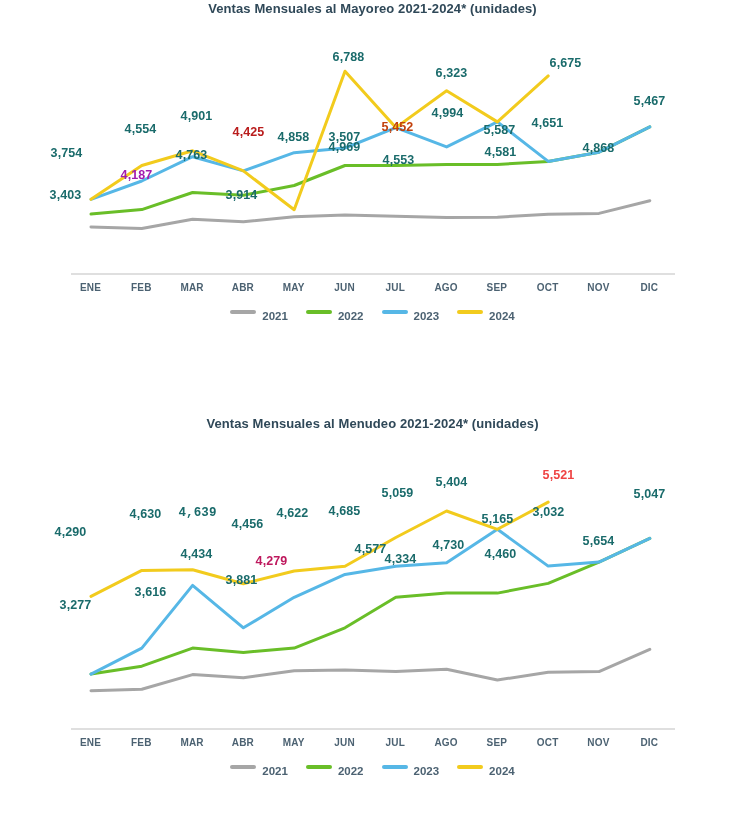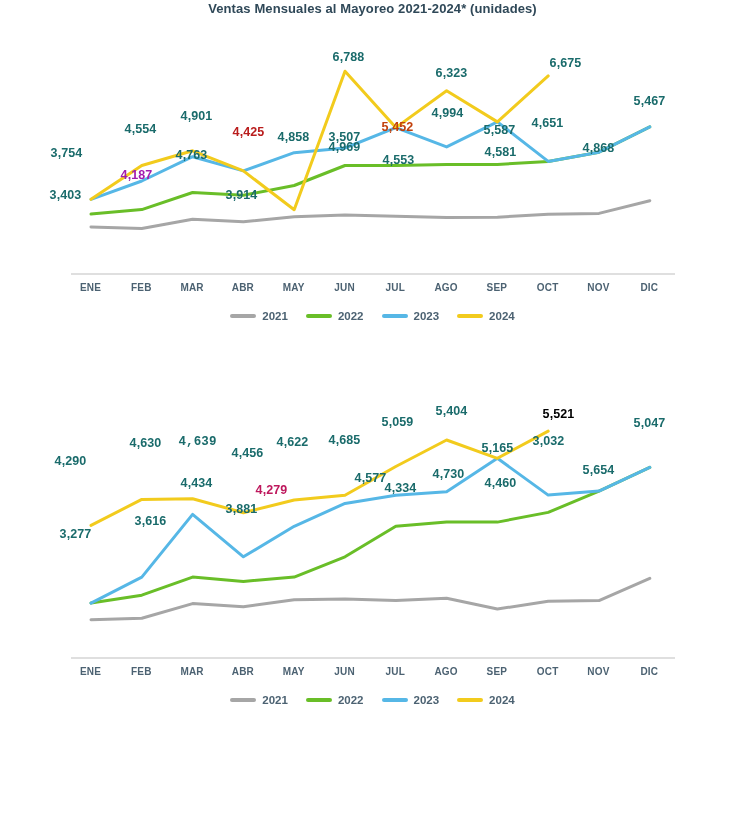--- a/index.html
+++ b/index.html
@@ -61,21 +61,20 @@
   }
 
   .legend {
     display: flex;
     justify-content: center;
     gap: 18px;
     margin-top: 6px;
   }
   .legend-item {
     display: flex;
-    align-items: center;
     gap: 6px;
     font-size: 11.5px;
     font-weight: 700;
     color: #4c6272;
   }
   .legend-swatch {
     display: inline-block;
     width: 26px;
     height: 4px;
     border-radius: 2px;
@@ -159,20 +158,21 @@
         <span>2023</span>
       </div>
       <div class="legend-item">
         <span class="legend-swatch" style="background: rgb(242, 203, 29);"></span>
         <span>2024</span>
       </div>
     </div>
 </section>
 
 <section class="chart-block" id="chart-menudeo">
+  <div class="chart-title">Ventas Mensuales al Menudeo 2021-2024* (unidades)</div>
 
   <div class="plot-wrap menudeo">
     <svg class="plot-svg" id="svg-menudeo" width="640" height="300">
         <line x1="18" x2="622" y1="292" y2="292" stroke="#d4d4d4" stroke-width="1.5"></line>
         <path d="M38.0 253.7 L88.8 252.2 L139.6 237.6 L190.4 240.7 L241.2 233.8 L292.0 233.0 L342.8 234.6 L393.6 232.3 L444.4 243.0 L495.2 235.3 L546.0 234.6 L596.8 212.3" fill="none" stroke="#a6a6a6" stroke-width="3" stroke-linejoin="round" stroke-linecap="round"></path>
         <path d="M38.0 237.1 L88.8 229.2 L139.6 211.1 L190.4 215.4 L241.2 211.1 L292.0 190.8 L342.8 160.3 L393.6 156.1 L444.4 156.1 L495.2 146.4 L546.0 125.1 L596.8 101.4" fill="none" stroke="#69be28" stroke-width="3" stroke-linejoin="round" stroke-linecap="round"></path>
         <path d="M38.0 237.1 L88.8 211.1 L139.6 148.4 L190.4 190.8 L241.2 160.3 L292.0 137.4 L342.8 129.2 L393.6 125.7 L444.4 92.3 L495.2 129.1 L546.0 125.1 L596.8 101.4" fill="none" stroke="#56b7e6" stroke-width="3" stroke-linejoin="round" stroke-linecap="round"></path>
         <path d="M38.0 159.4 L88.8 133.4 L139.6 132.7 L190.4 146.7 L241.2 134.0 L292.0 129.2 L342.8 100.5 L393.6 74.0 L444.4 92.3 L495.2 65.1" fill="none" stroke="#f2cb1d" stroke-width="3" stroke-linejoin="round" stroke-linecap="round"></path>
       </svg>
     <div id="labels-menudeo">
@@ -187,21 +187,21 @@
         <div class="pt-label" style="left: 240px; top: 83px; color: rgb(26, 107, 107);">4,622</div>
         <div class="pt-label" style="left: 219px; top: 131px; color: #be185d;">4,279</div>
         <div class="pt-label" style="left: 292px; top: 81px; color: rgb(26, 107, 107);">4,685</div>
         <div class="pt-label" style="left: 318px; top: 119px; color: rgb(26, 107, 107);">4,577</div>
         <div class="pt-label" style="left: 345px; top: 63px; color: rgb(26, 107, 107);">5,059</div>
         <div class="pt-label" style="left: 348px; top: 129px; color: rgb(26, 107, 107);">4,334</div>
         <div class="pt-label" style="left: 399px; top: 52px; color: rgb(26, 107, 107);">5,404</div>
         <div class="pt-label" style="left: 396px; top: 115px; color: rgb(26, 107, 107);">4,730</div>
         <div class="pt-label" style="left: 445px; top: 89px; color: rgb(26, 107, 107);">5,165</div>
         <div class="pt-label" style="left: 448px; top: 124px; color: rgb(26, 107, 107);">4,460</div>
-        <div class="pt-label" style="left: 506px; top: 55px; color: #000000;">5,521</div>
+        <div class="pt-label" style="left: 506px; top: 45px; color: #ef4444;">5,521</div>
         <div class="pt-label" style="left: 496px; top: 82px; color: rgb(26, 107, 107);">3,032</div>
         <div class="pt-label" style="left: 546px; top: 111px; color: rgb(26, 107, 107);">5,654</div>
         <div class="pt-label" style="left: 597px; top: 64px; color: rgb(26, 107, 107);">5,047</div>
       </div>
   </div>
 
   <div class="axis-row" id="axis-menudeo">
       <div class="axis-label" style="left: 38px;">ENE</div>
       <div class="axis-label" style="left: 88.8px;">FEB</div>
       <div class="axis-label" style="left: 139.6px;">MAR</div>

